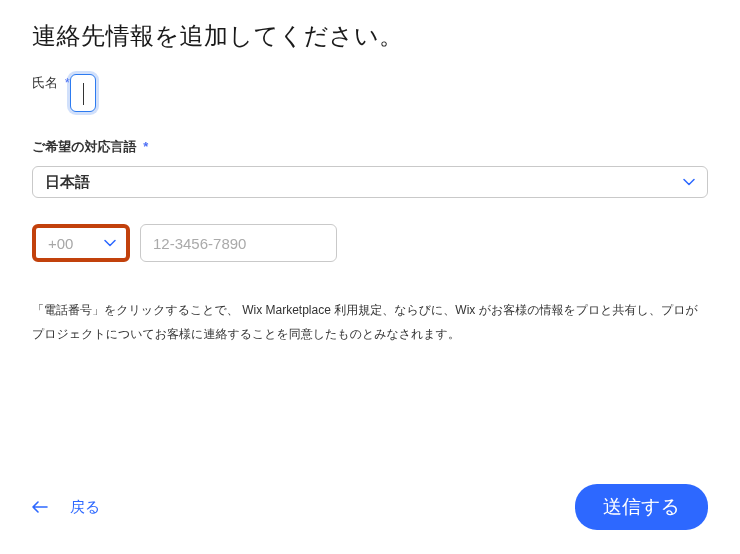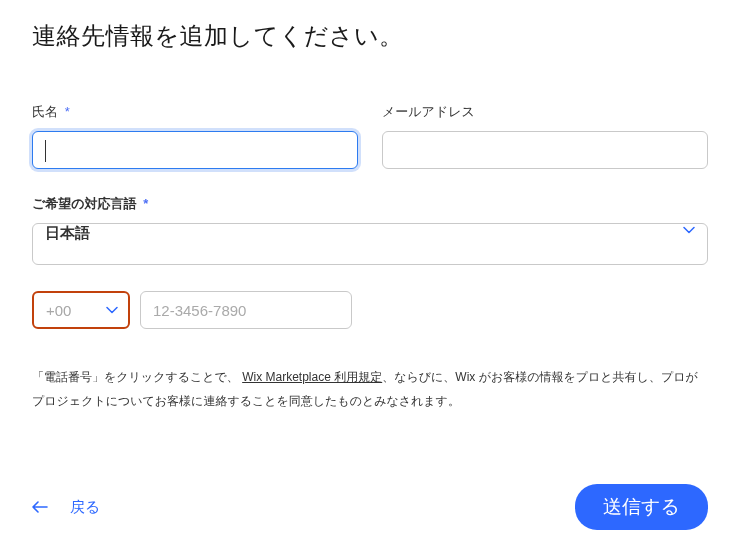--- a/index.html
+++ b/index.html
@@ -19,22 +19,21 @@
       letter-spacing: 0.5px;
     }
     .row {
       display: flex;
       gap: 24px;
       margin-bottom: 26px;
     }
     .field {
       flex: 1;
       display: flex;
-      flex-direction: column;
-      margin-top: 29px;
+      flex-direction: row;
     }
     .label {
       font-size: 13px;
       color: #333;
       margin-bottom: 10px;
     }
     .required {
       color: #4c6ef5;
       margin-left: 3px;
     }
@@ -59,70 +58,69 @@
     .text-cursor::after {
       content: "";
       position: absolute;
       left: 12px;
       top: 8px;
       width: 1px;
       height: 22px;
       background: #333;
     }
     .select {
-      height: 42px;
+      height: 32px;
       border: 1px solid #c9c9c9;
       border-radius: 6px;
       padding: 0 12px;
       font-size: 15px;
       color: #333;
       background: #fff;
       display: flex;
-      align-items: flex-start;
+      align-items: center;
       justify-content: space-between;
       cursor: pointer;
     }
     .chevron {
       width: 12px;
       height: 12px;
       display: inline-flex;
       align-items: center;
       justify-content: center;
     }
     .chevron svg { display: block; }
     .full-row { margin-bottom: 26px; font-weight: bold; }
     .phone-row {
       display: flex;
       gap: 10px;
       margin-bottom: 36px;
     }
     .cc-select {
       width: 98px;
       height: 38px;
-      border: 2px solid #c2410c;
+      border: 4px solid #c2410c;
       border-radius: 6px;
       padding: 0 10px 0 12px;
       color: #a7a7a7;
       font-size: 15px;
       background: #fff;
       display: flex;
       align-items: center;
       justify-content: space-between;
       cursor: pointer;
     }
     .phone-input {
-      width: 212px;
+      width: 197px;
     }
     .disclaimer {
       font-size: 12px;
       color: #333;
       line-height: 2.0;
     }
     .disclaimer .link {
-      text-decoration: underline;
       color: #333;
       cursor: pointer;
     }
     .footer {
       position: absolute;
       left: 32px;
       right: 32px;
       bottom: 24px;
       display: flex;
       justify-content: space-between;
@@ -151,24 +149,20 @@
 
 <h1>連絡先情報を追加してください。</h1>
 
 <div class="row">
   <div class="field">
     <div class="label">
       <span>氏名</span>
       <span class="required">*</span>
     </div>
     <div class="input focused text-cursor"></div>
-  </div>
-  <div class="field">
-    <div class="label">メールアドレス</div>
-    <input class="input" value="" style="">
   </div>
 </div>
 
 <div class="full-row">
   <div class="label">
     <span>ご希望の対応言語</span>
     <span class="required">*</span>
   </div>
   <div class="select">
     <span>日本語</span>

